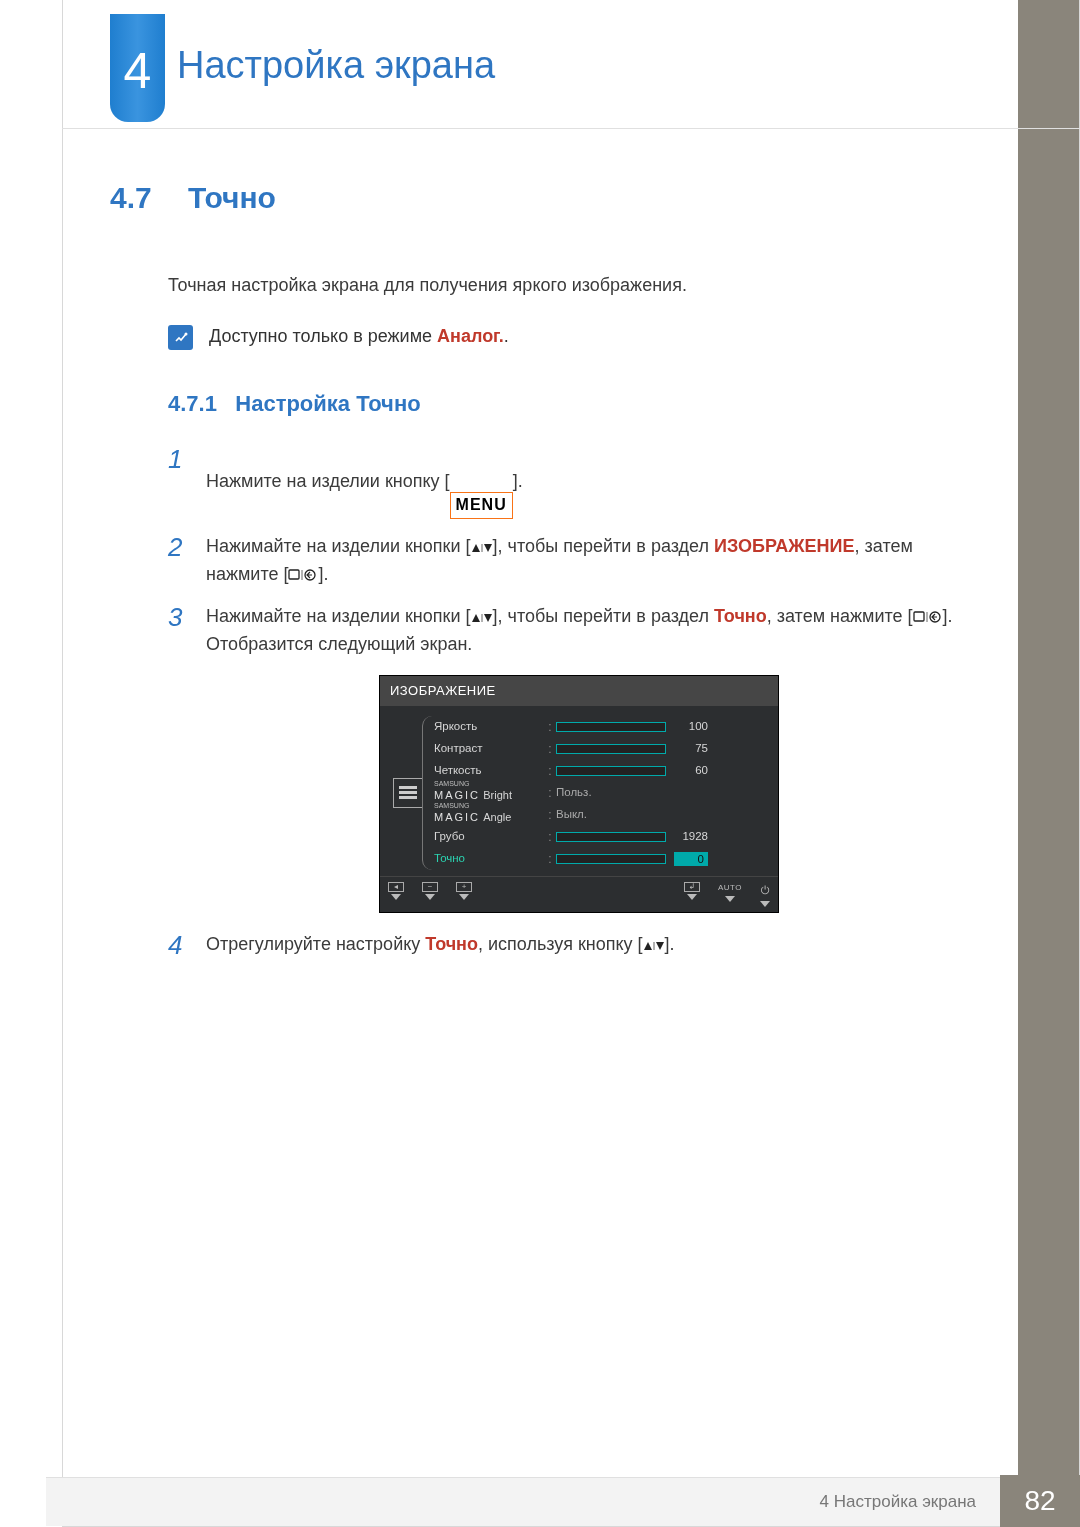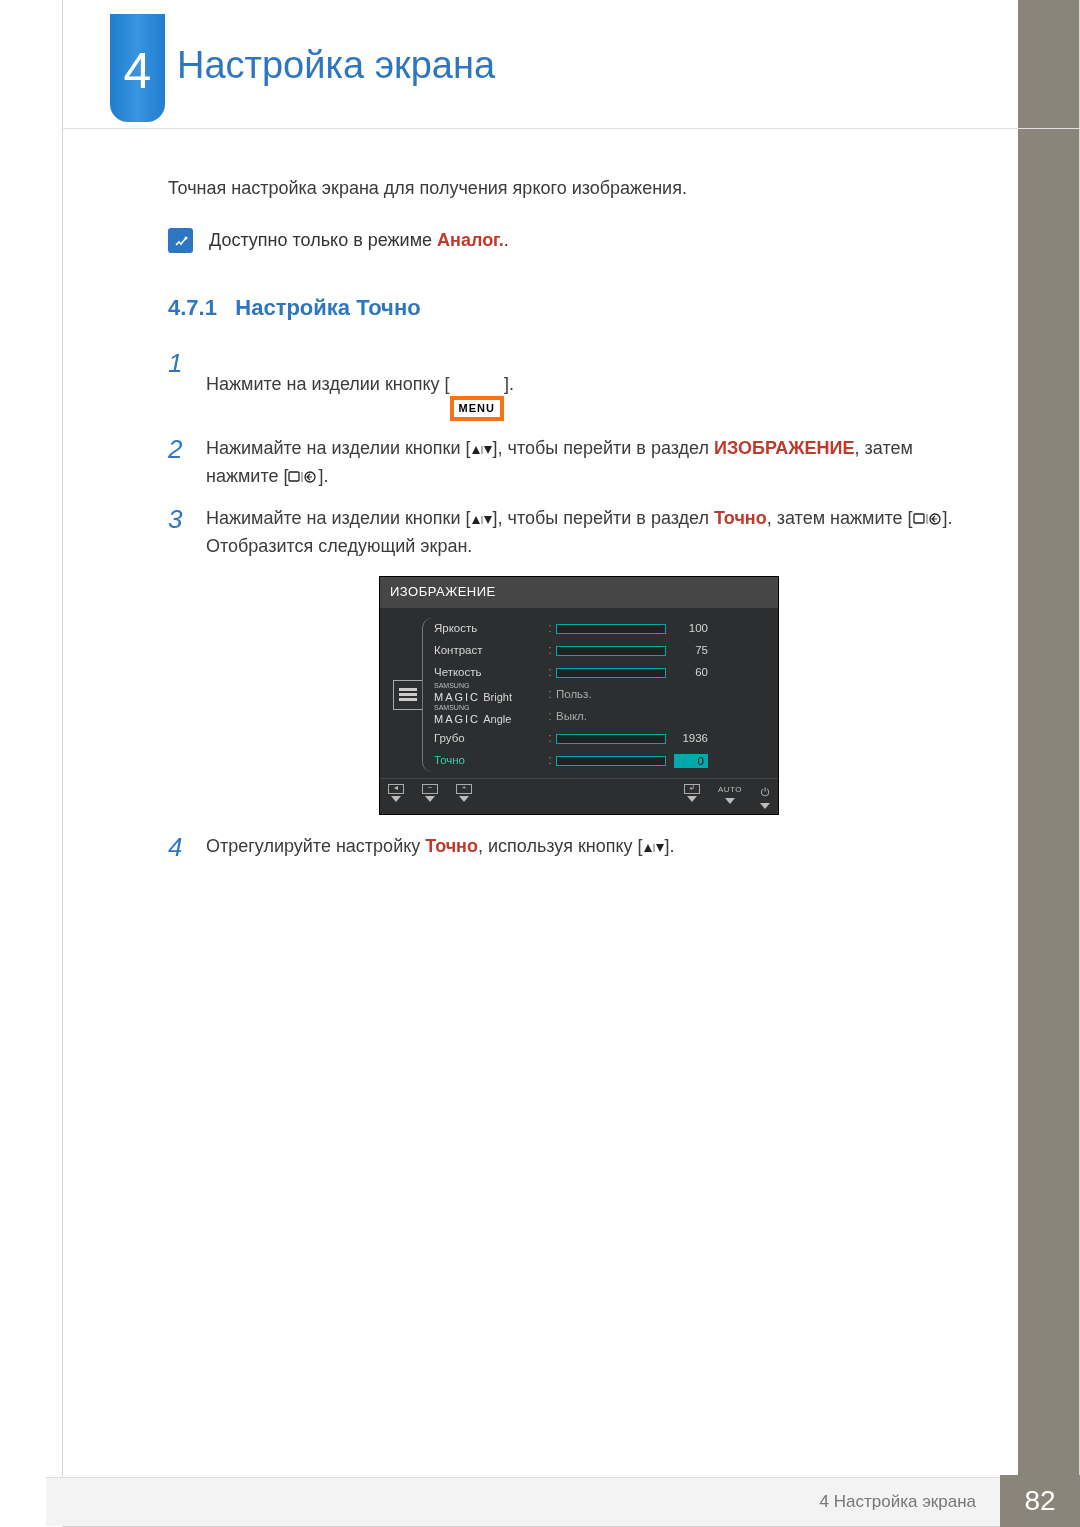--- a/index.html
+++ b/index.html
@@ -109,23 +109,23 @@
     color: #2f76c2;
     font-style: italic;
     font-size: 26px;
     width: 38px;
     flex-shrink: 0;
     line-height: 1.1;
   }
   .step-text { flex: 1; color: #3b3b3b; }
   .menu-icon {
     display: inline-block;
-    border: 4px solid #f97316;
+    border: 1px solid #f97316;
     padding: 0 5px;
-    font-size: 11px;
+    font-size: 16px;
     font-weight: bold;
     letter-spacing: 1px;
     vertical-align: middle;
     color: #000;
     margin-top: 47px;
   }
   .tri-icon svg, .src-icon svg {
     display: inline-block;
     vertical-align: -2px;
   }
@@ -263,20 +263,24 @@
 <div class="frame"></div>
 
 <div class="chapter-header">
   <div class="chapter-tab">4</div>
   <div class="chapter-title">Настройка экрана</div>
 </div>
 <div class="header-rule"></div>
 
 <div class="content">
 
+  <h2 class="sec-heading">
+    <span class="num">4.7</span>
+    <span>Точно</span>
+  </h2>
 
   <div class="indent-block">
     <p class="body-text">Точная настройка экрана для получения яркого изображения.</p>
 
     <div class="note-row">
       <span class="note-icon">
         <svg width="16" height="16" viewBox="0 0 16 16">
             <path d="M3 12 L6 9 L8 11 L13 5" stroke="#fff" stroke-width="1.6" fill="none"></path>
             <circle cx="13" cy="5" r="1.5" fill="#fff"></circle>
           </svg>
@@ -381,21 +385,21 @@
                 <span class="magic-main">MAGIC</span>
                 <span style="font-size:11px">Angle</span>
               </span>
                 <span class="osd-colon">:</span>
               <span class="osd-val-text">Выкл.</span>
             </div>
             <div class="osd-row">
               <span class="osd-label">Грубо</span>
                 <span class="osd-colon">:</span>
               <span class="osd-bar"><span class="fill" style="width:40%"></span></span>
-              <span class="osd-num">1936</span>
+              <span class="osd-num">1928</span>
             </div>
             <div class="osd-row active">
               <span class="osd-label">Точно</span>
                 <span class="osd-colon">:</span>
               <span class="osd-bar"><span class="fill"></span></span>
               <span class="osd-num">0</span>
             </div>
           </div>
         </div>
         <div class="osd-footer">

